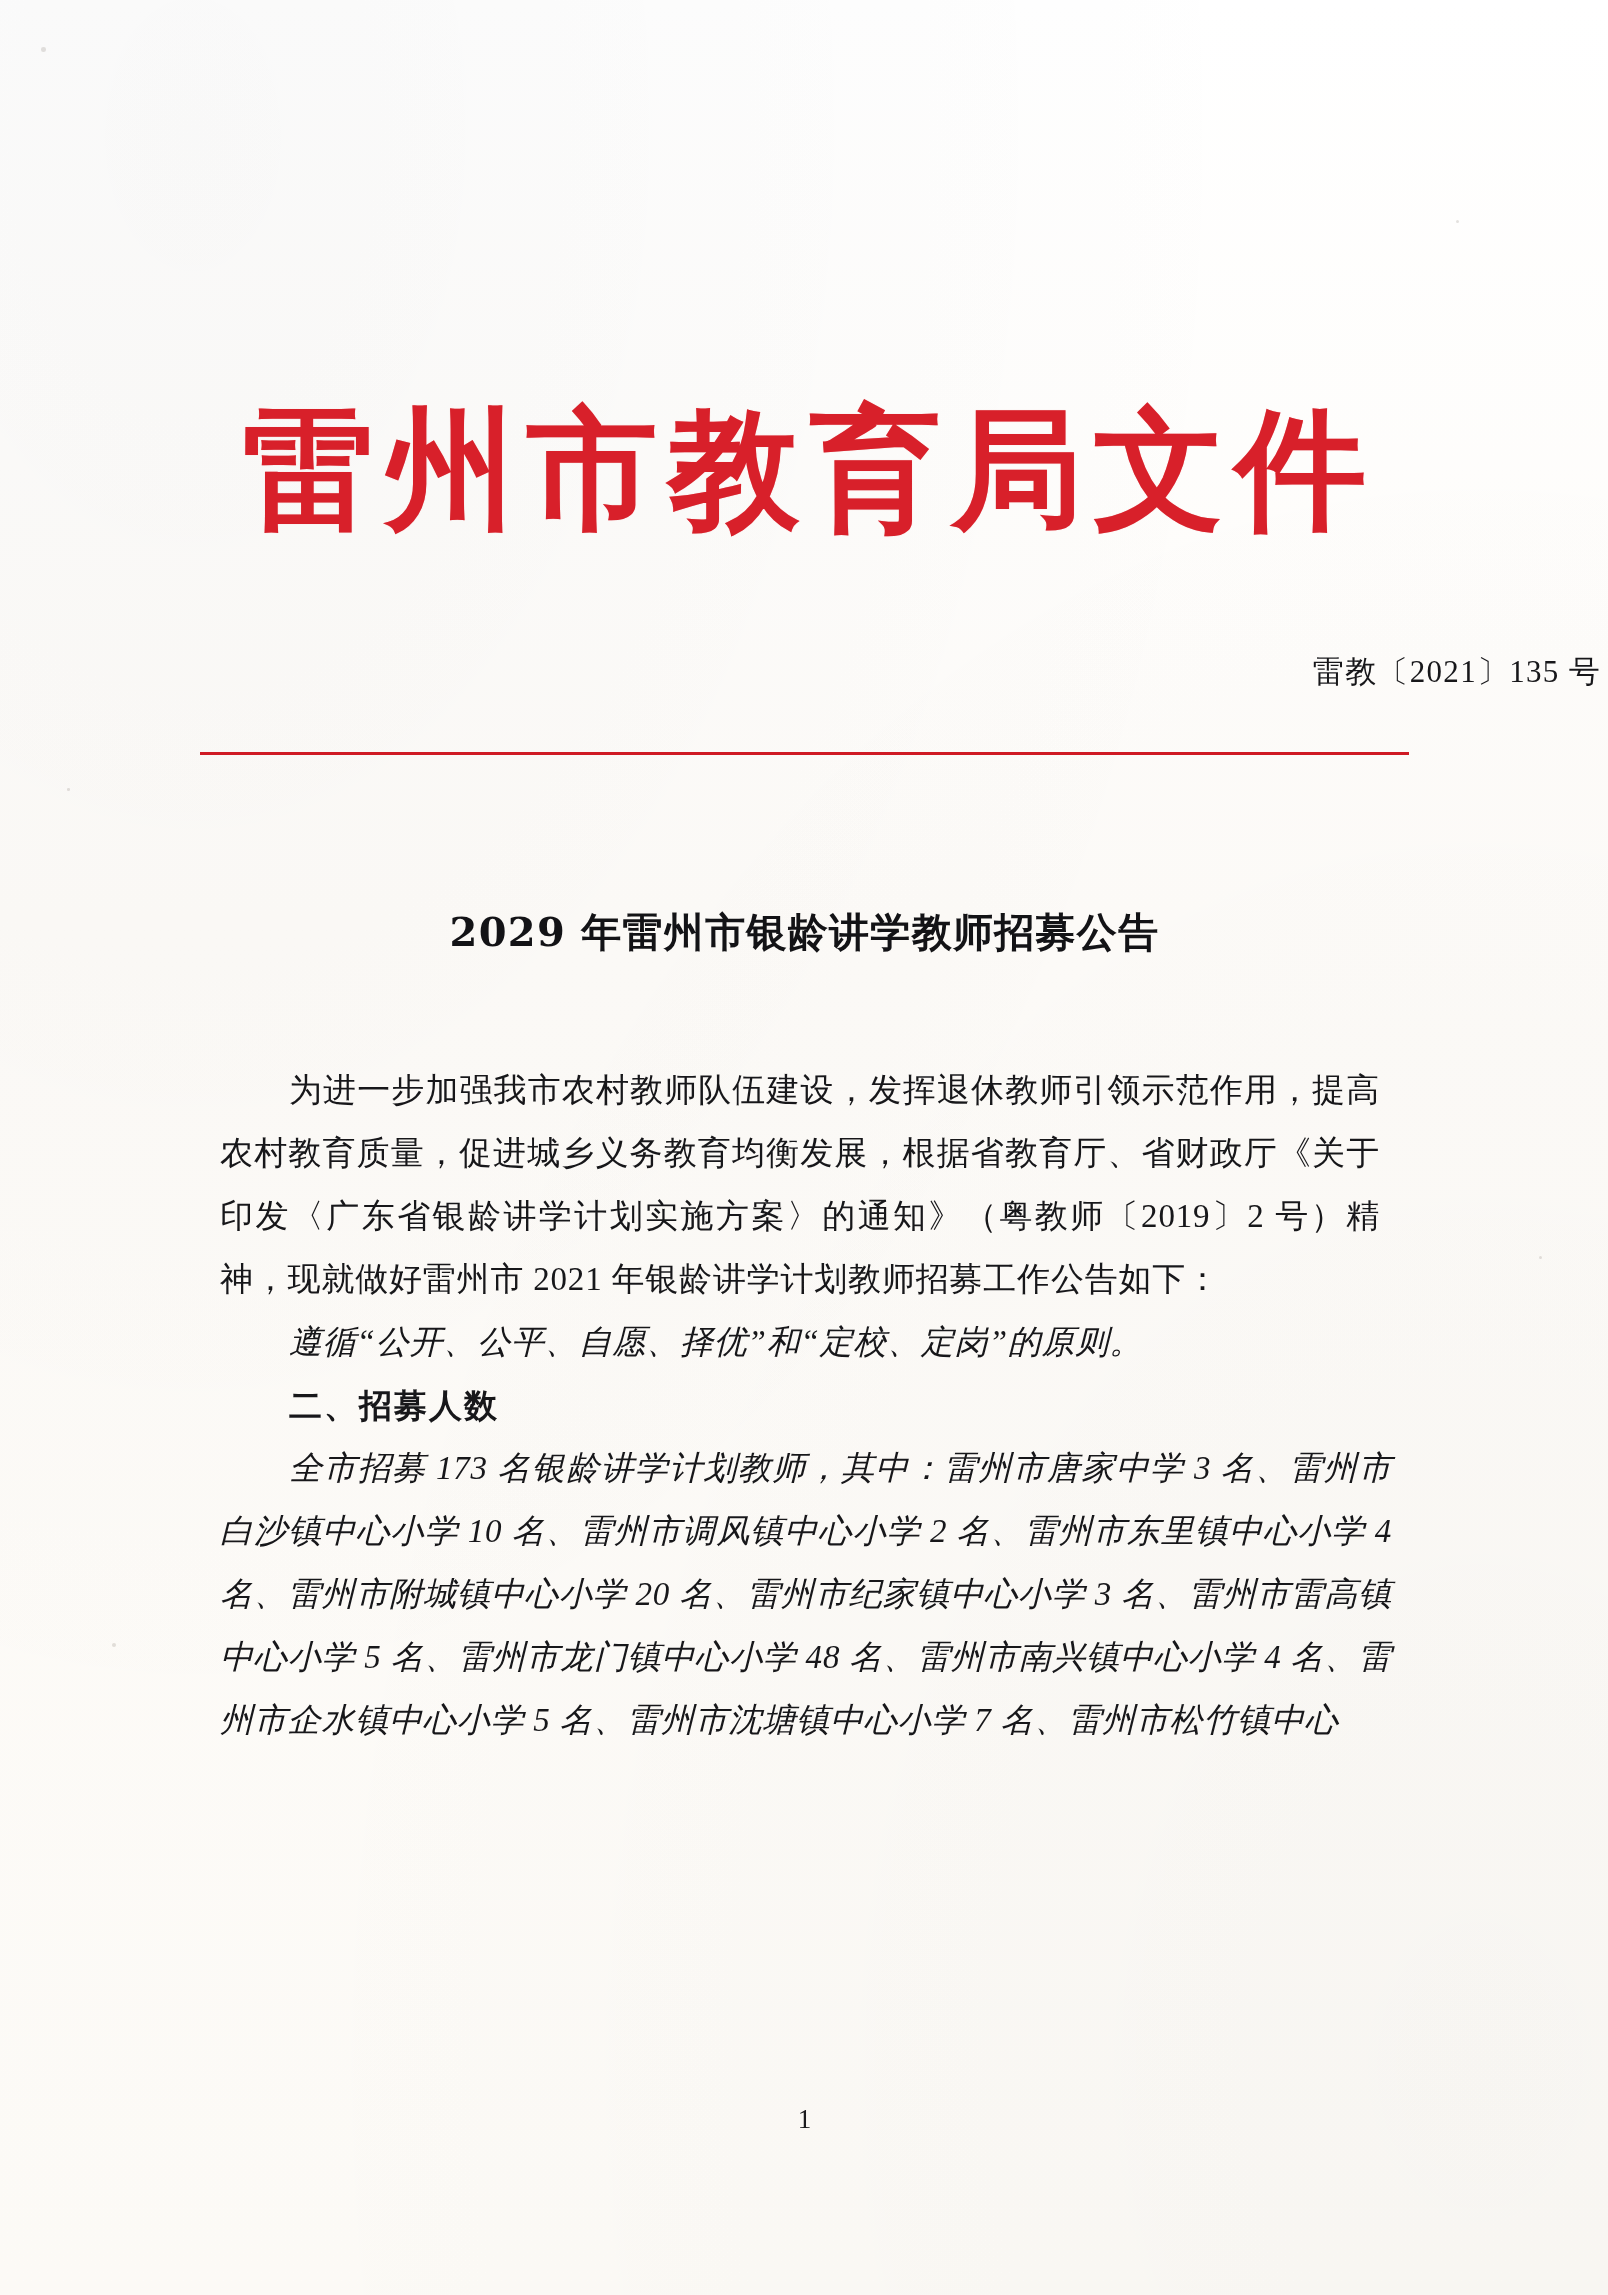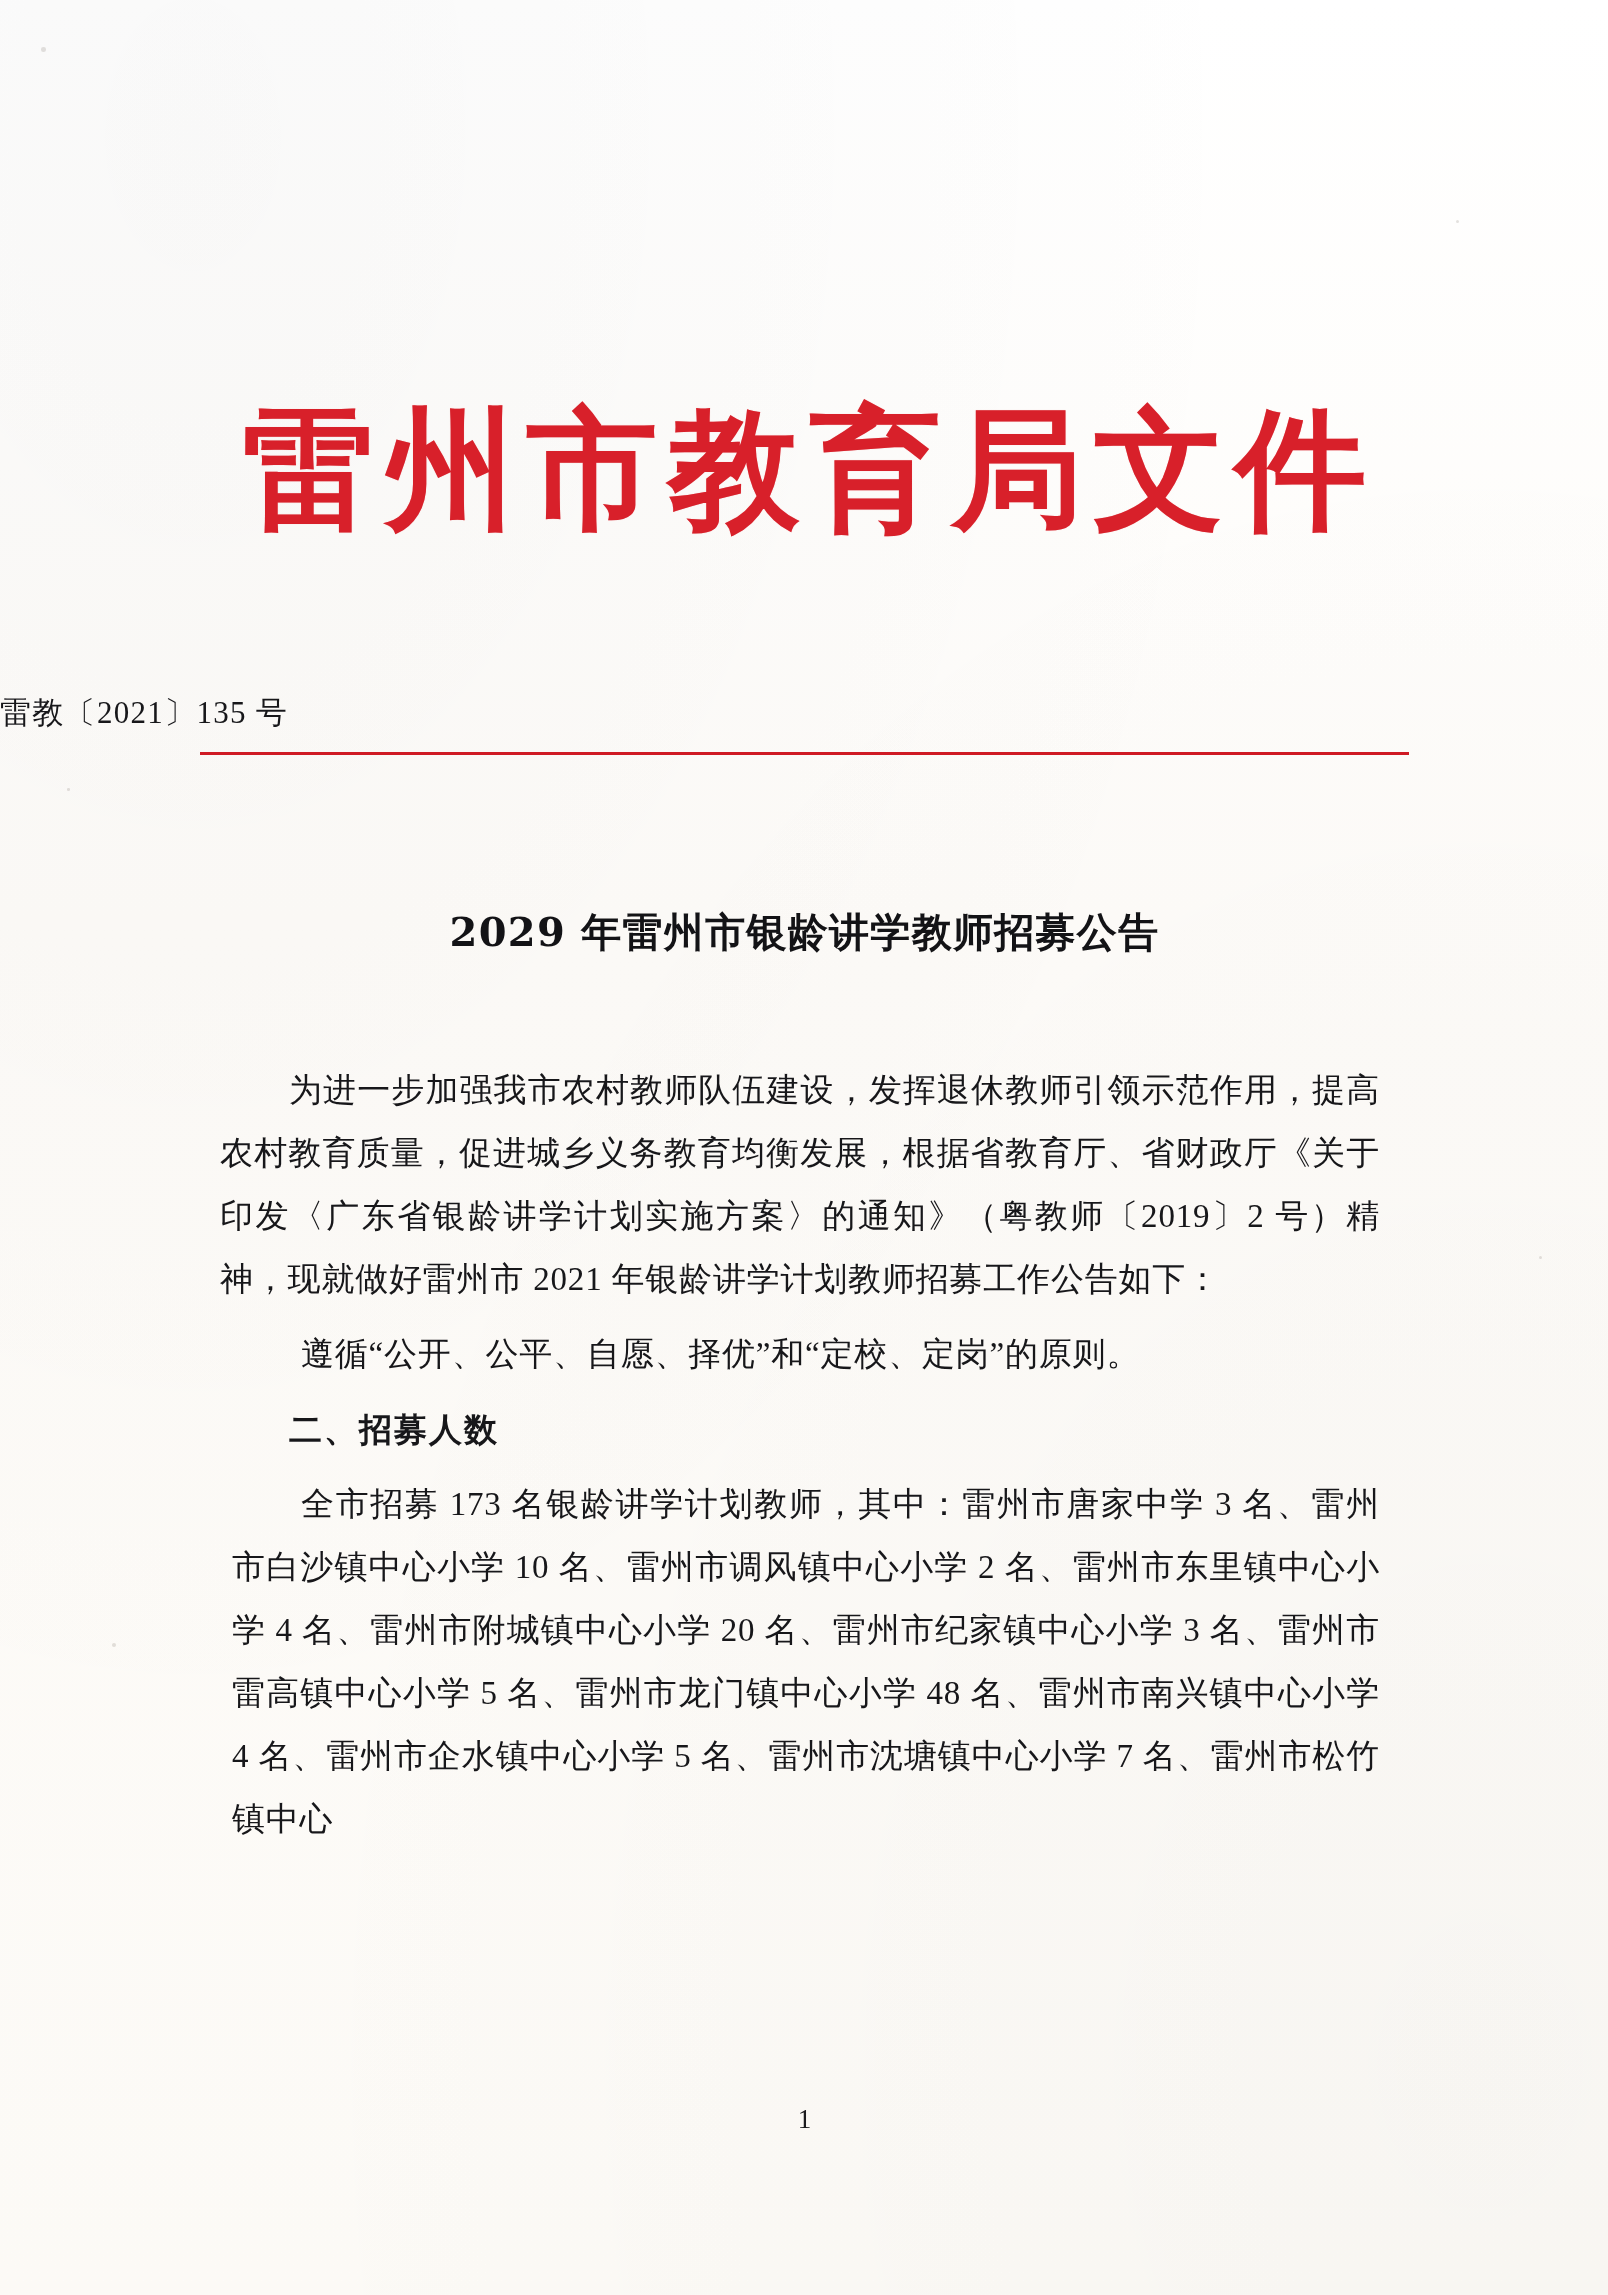--- a/index.html
+++ b/index.html
@@ -53,26 +53,25 @@
     text-indent: 10.7px;
     white-space: nowrap;
     text-shadow: 0 0 0.7px rgba(216,32,42,0.4);
   }
 
   .doc-number {
     position: absolute;
     left: 0;
     right: 8px;
     top: 651px;
-    text-align: left;
+    text-align: right;
     font-size: 31px;
     letter-spacing: 1.3px;
     color: #17171a;
     font-family: "Liberation Serif", serif;
-    margin-top: 41px;
   }
 
   .red-rule {
     position: absolute;
     left: 200px;
     width: 1209px;
     top: 752px;
     height: 3.3px;
     background: #cf1a24;
   }
@@ -108,22 +107,23 @@
     text-indent: 69px;
   }
   .heading {
     margin: 0;
     font-weight: 700;
     font-family: "DejaVu Serif", "Liberation Serif", serif;
     text-indent: 69px;
     letter-spacing: 2px;
   }
   .para-cont {
-    margin: 12px;
+    margin: 0;
     text-indent: 69px;
+    font-style: italic;
   }
 
   .page-number {
     position: absolute;
     left: 0;
     right: 0;
     top: 2104px;
     text-align: center;
     font-size: 27px;
     color: #1b1b1e;

